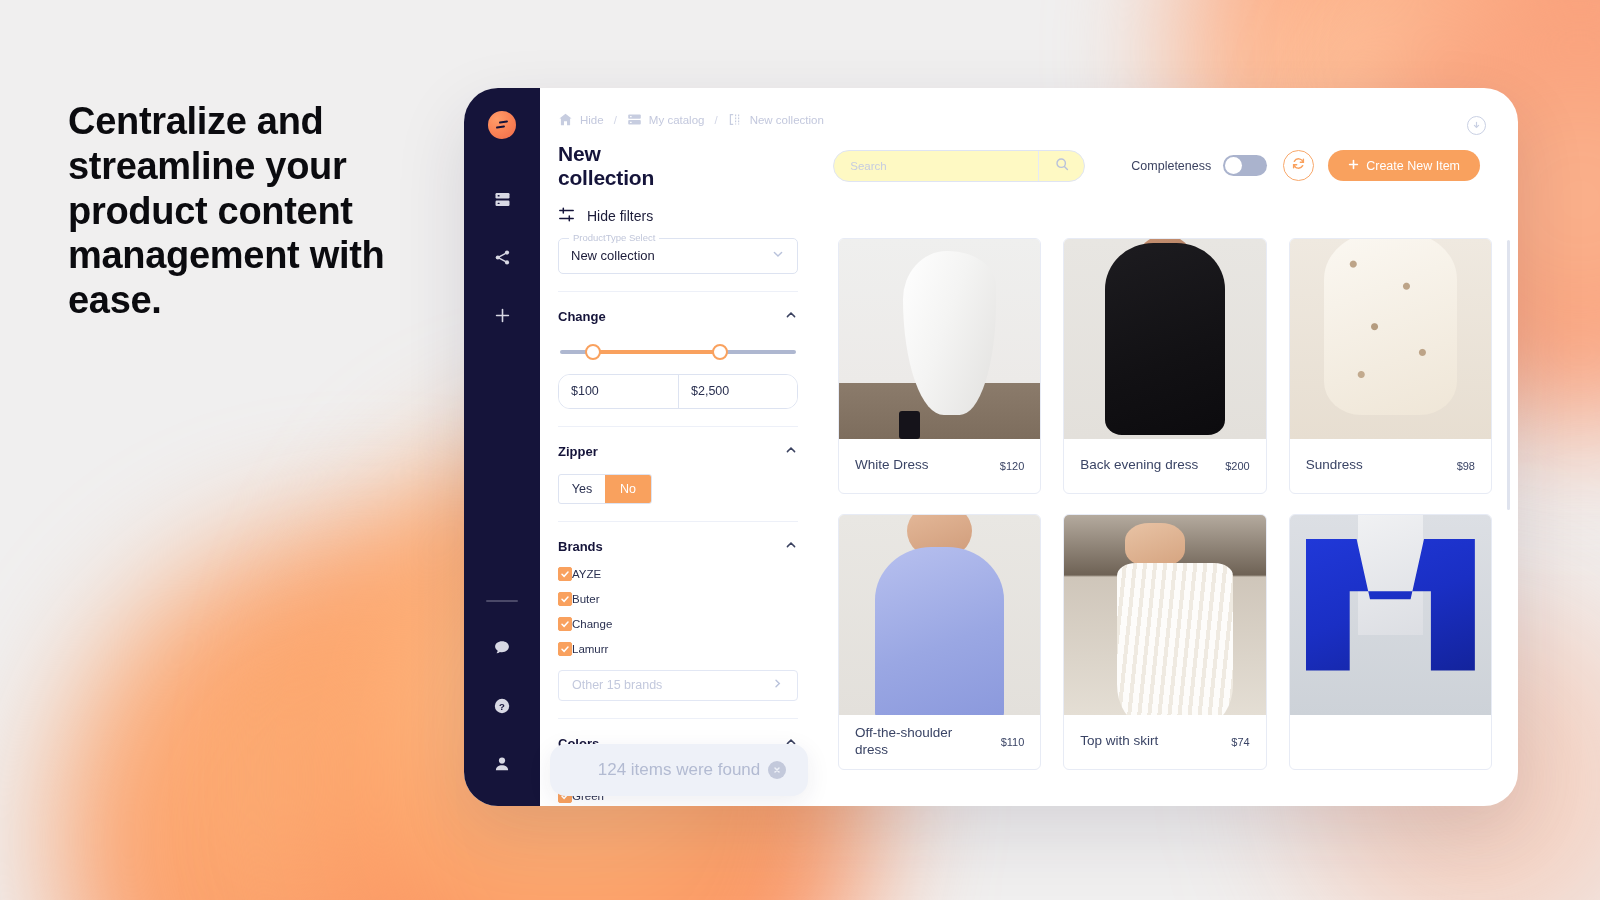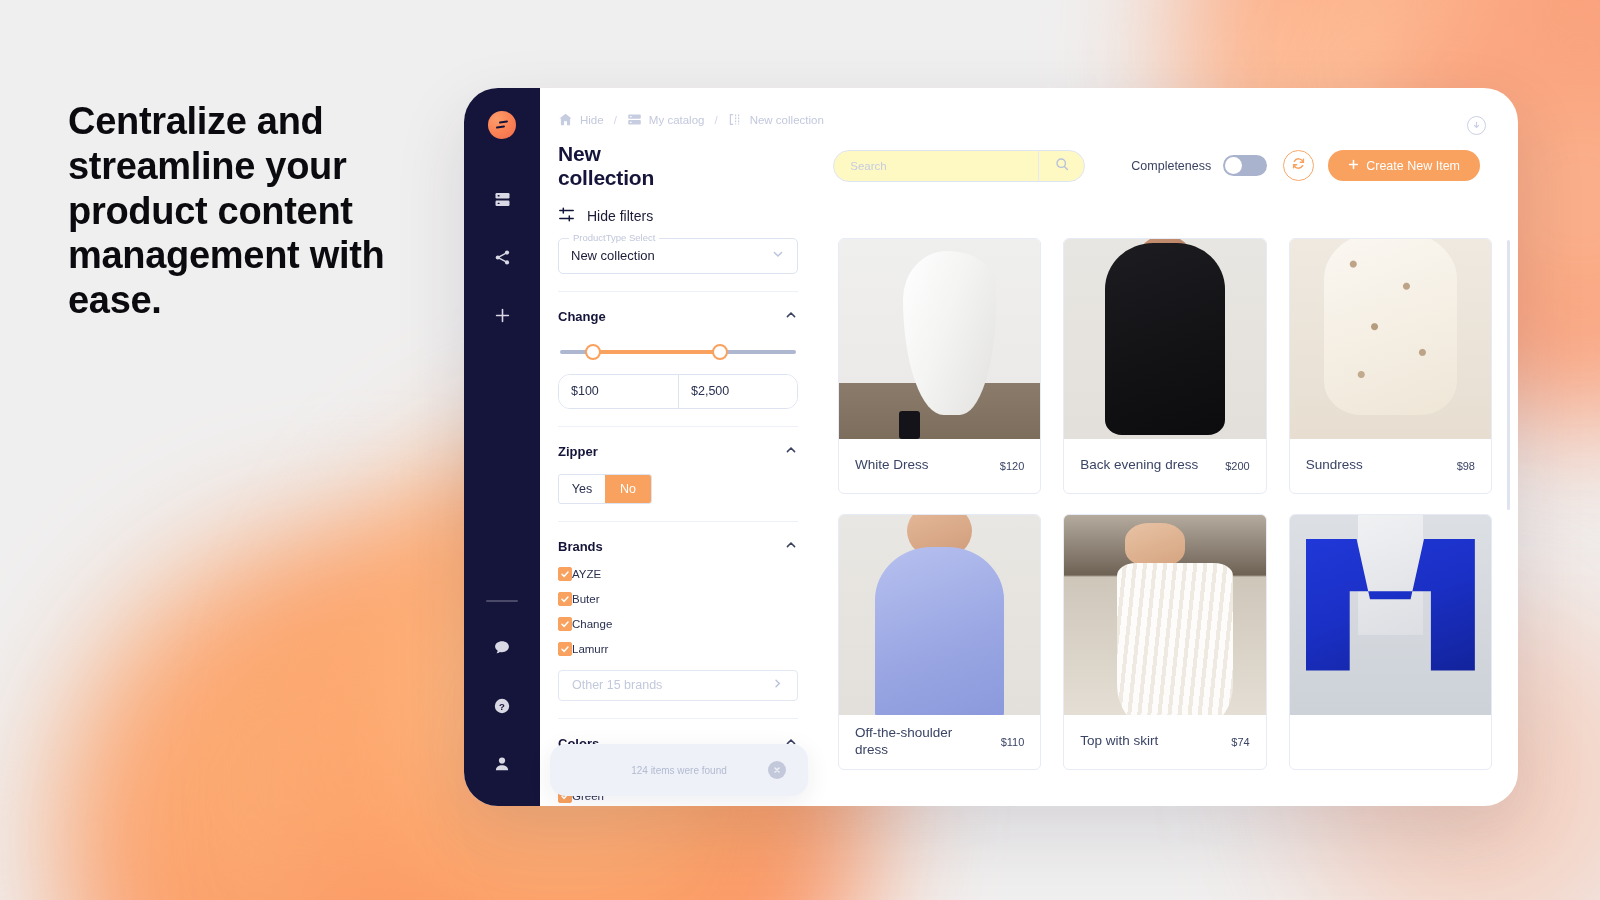--- a/index.html
+++ b/index.html
@@ -172,21 +172,21 @@
     margin-top: 14px; height: 31px; border: 1px solid #e2e7f4; border-radius: 4px;
     display: flex; align-items: center; padding: 0 13px; cursor: pointer;
   }
   .otherbtn span { font-size: 12.5px; color: #c3c9dd; }
 
   .toast {
     position: absolute; left: 10px; right: 8px; bottom: 10px; height: 52px;
     background: #eef1f8; border-radius: 16px; display: flex; align-items: center;
     justify-content: center; gap: 10px; box-shadow: 0 6px 24px rgba(40,40,80,0.08);
   }
-  .toast-text { font-size: 10px; color: #b3bbd2; }
+  .toast-text { font-size: 17px; color: #b3bbd2; }
   .toast-close { position: absolute; right: 22px; width: 18px; height: 18px; border-radius: 50%;
                  background: #c3c9db; display:flex; align-items:center; justify-content:center; cursor:pointer;}
 
   
   .grid-wrap { flex: 1 1 auto; position: relative; min-width: 0; padding: 12px 26px 0 22px; overflow: hidden; }
   .grid { display: grid; grid-template-columns: repeat(3, 1fr); gap: 20px 22px; }
   .card { border: 1px solid #e7ebf5; border-radius: 6px; overflow: hidden; background: #fff; cursor: pointer; }
   .card-img { height: 200px; position: relative; overflow: hidden; }
   .card-meta {
     height: 54px; display: flex; align-items: center; justify-content: space-between;

